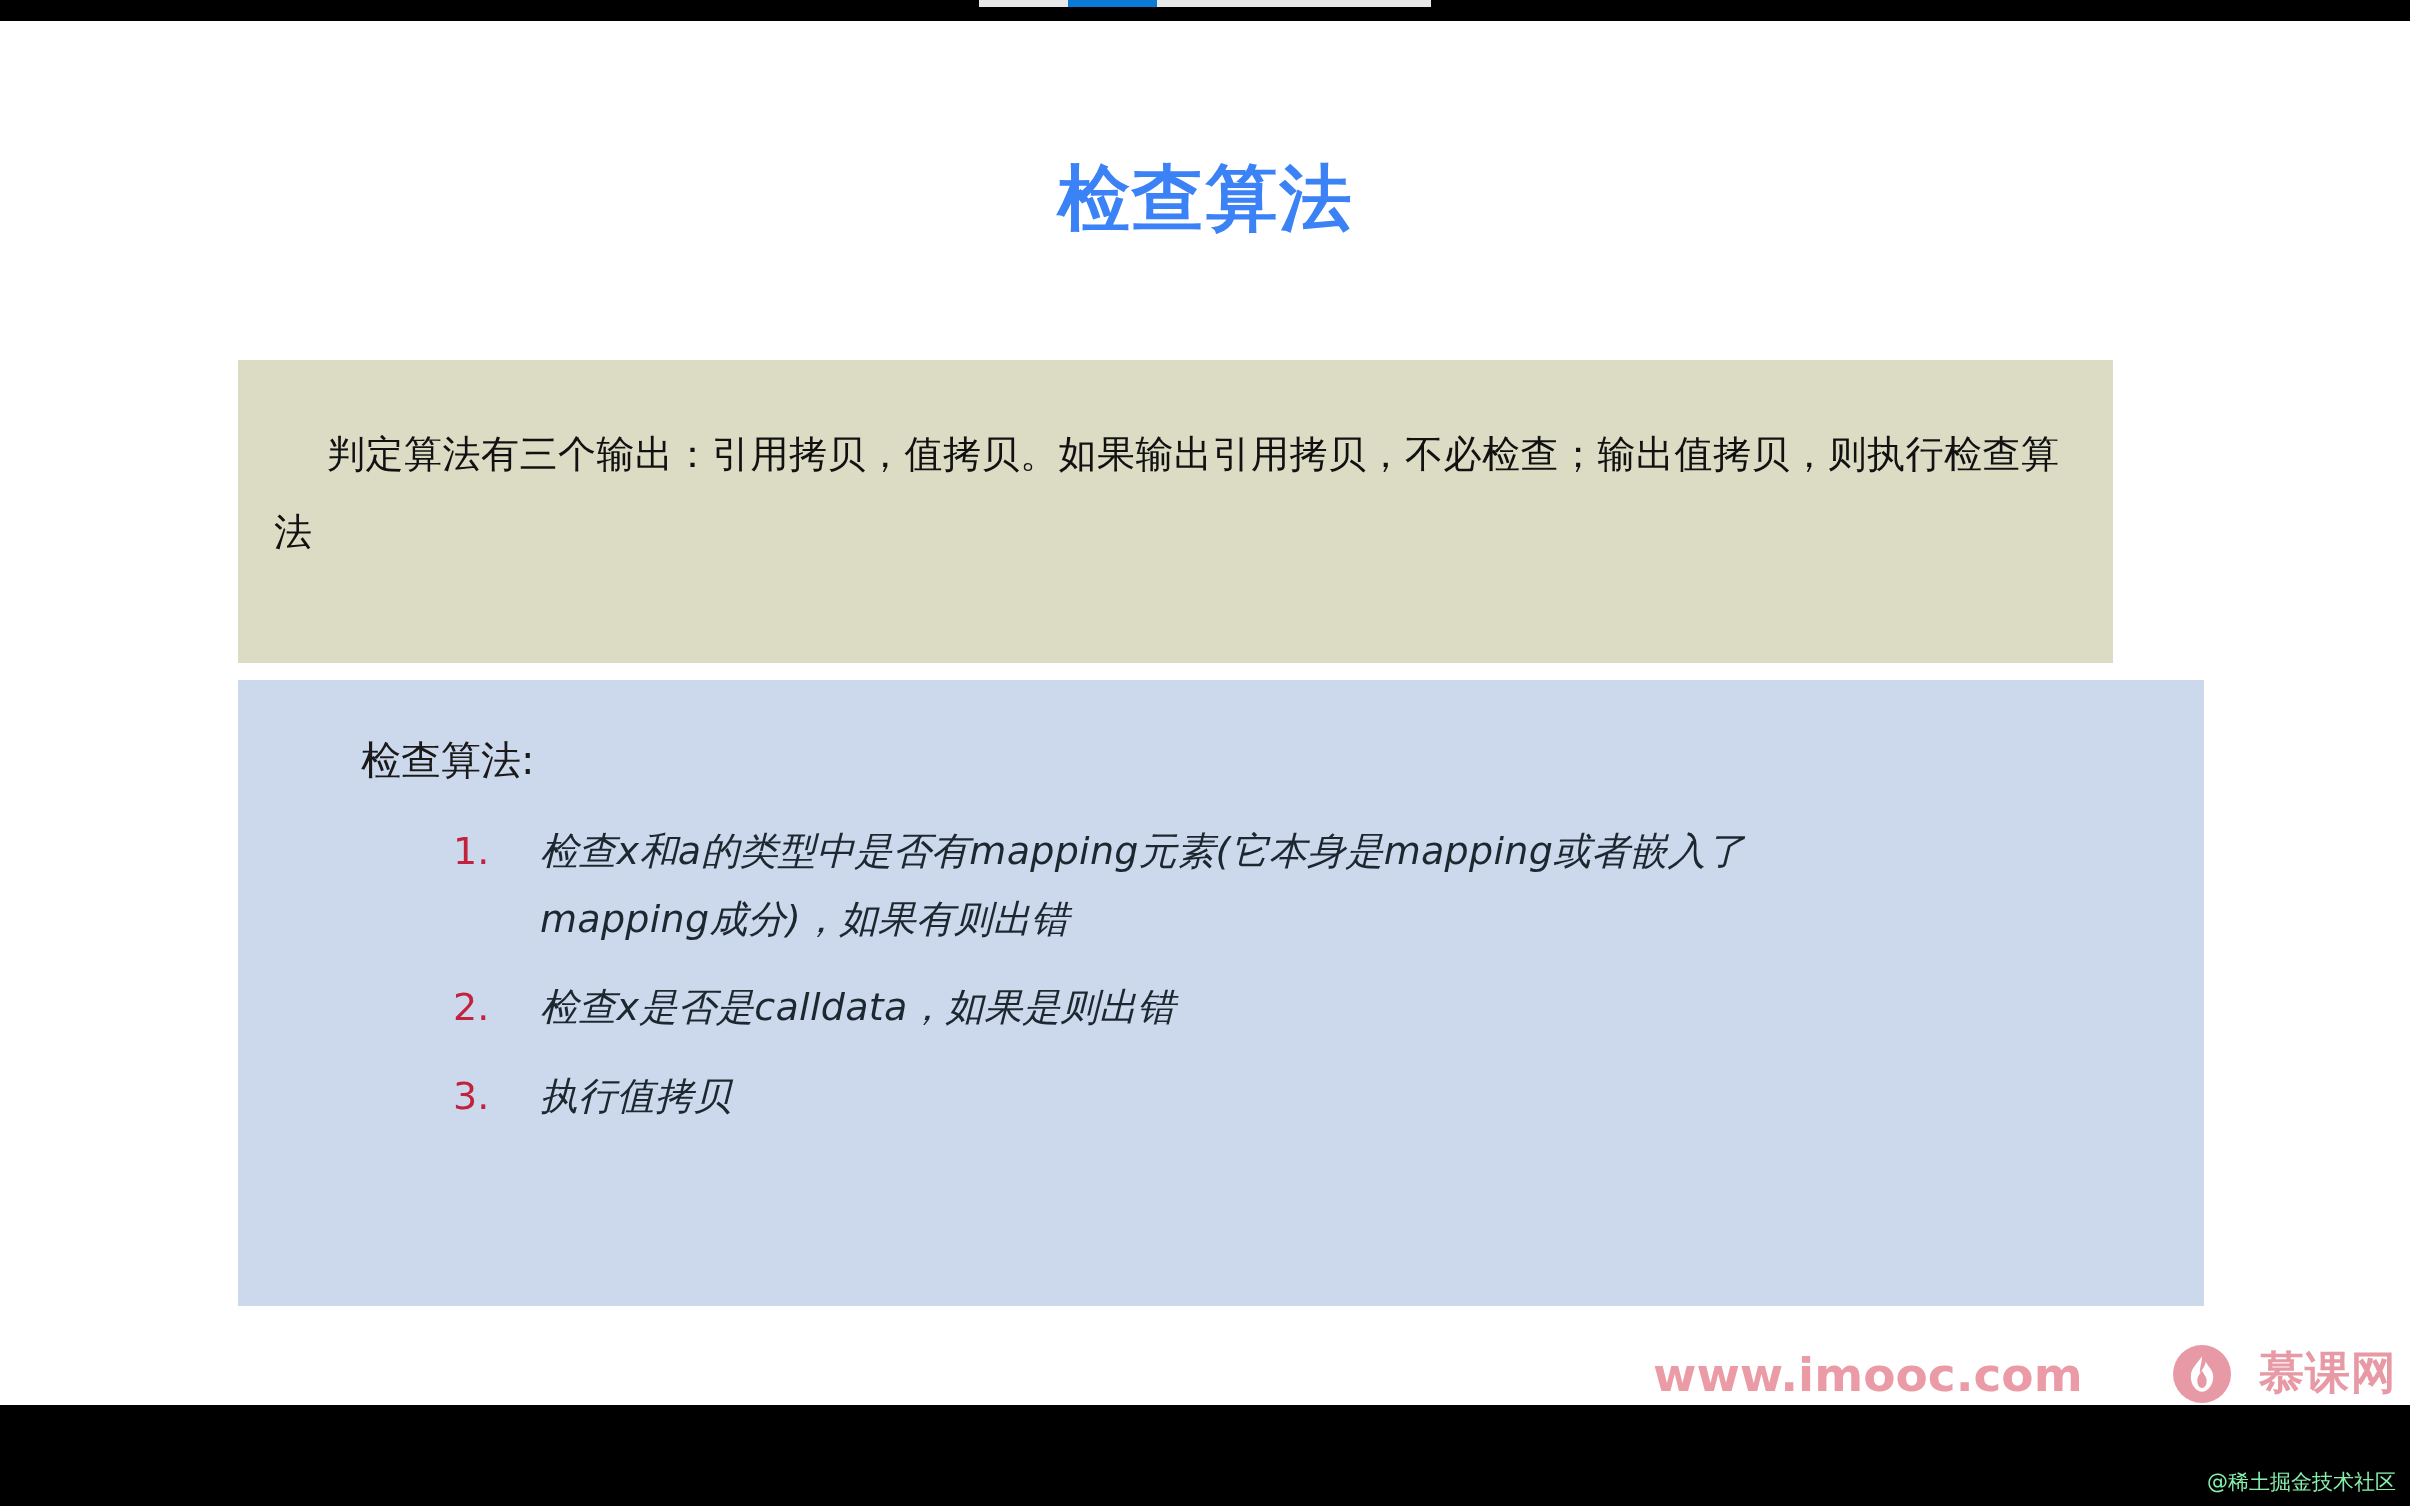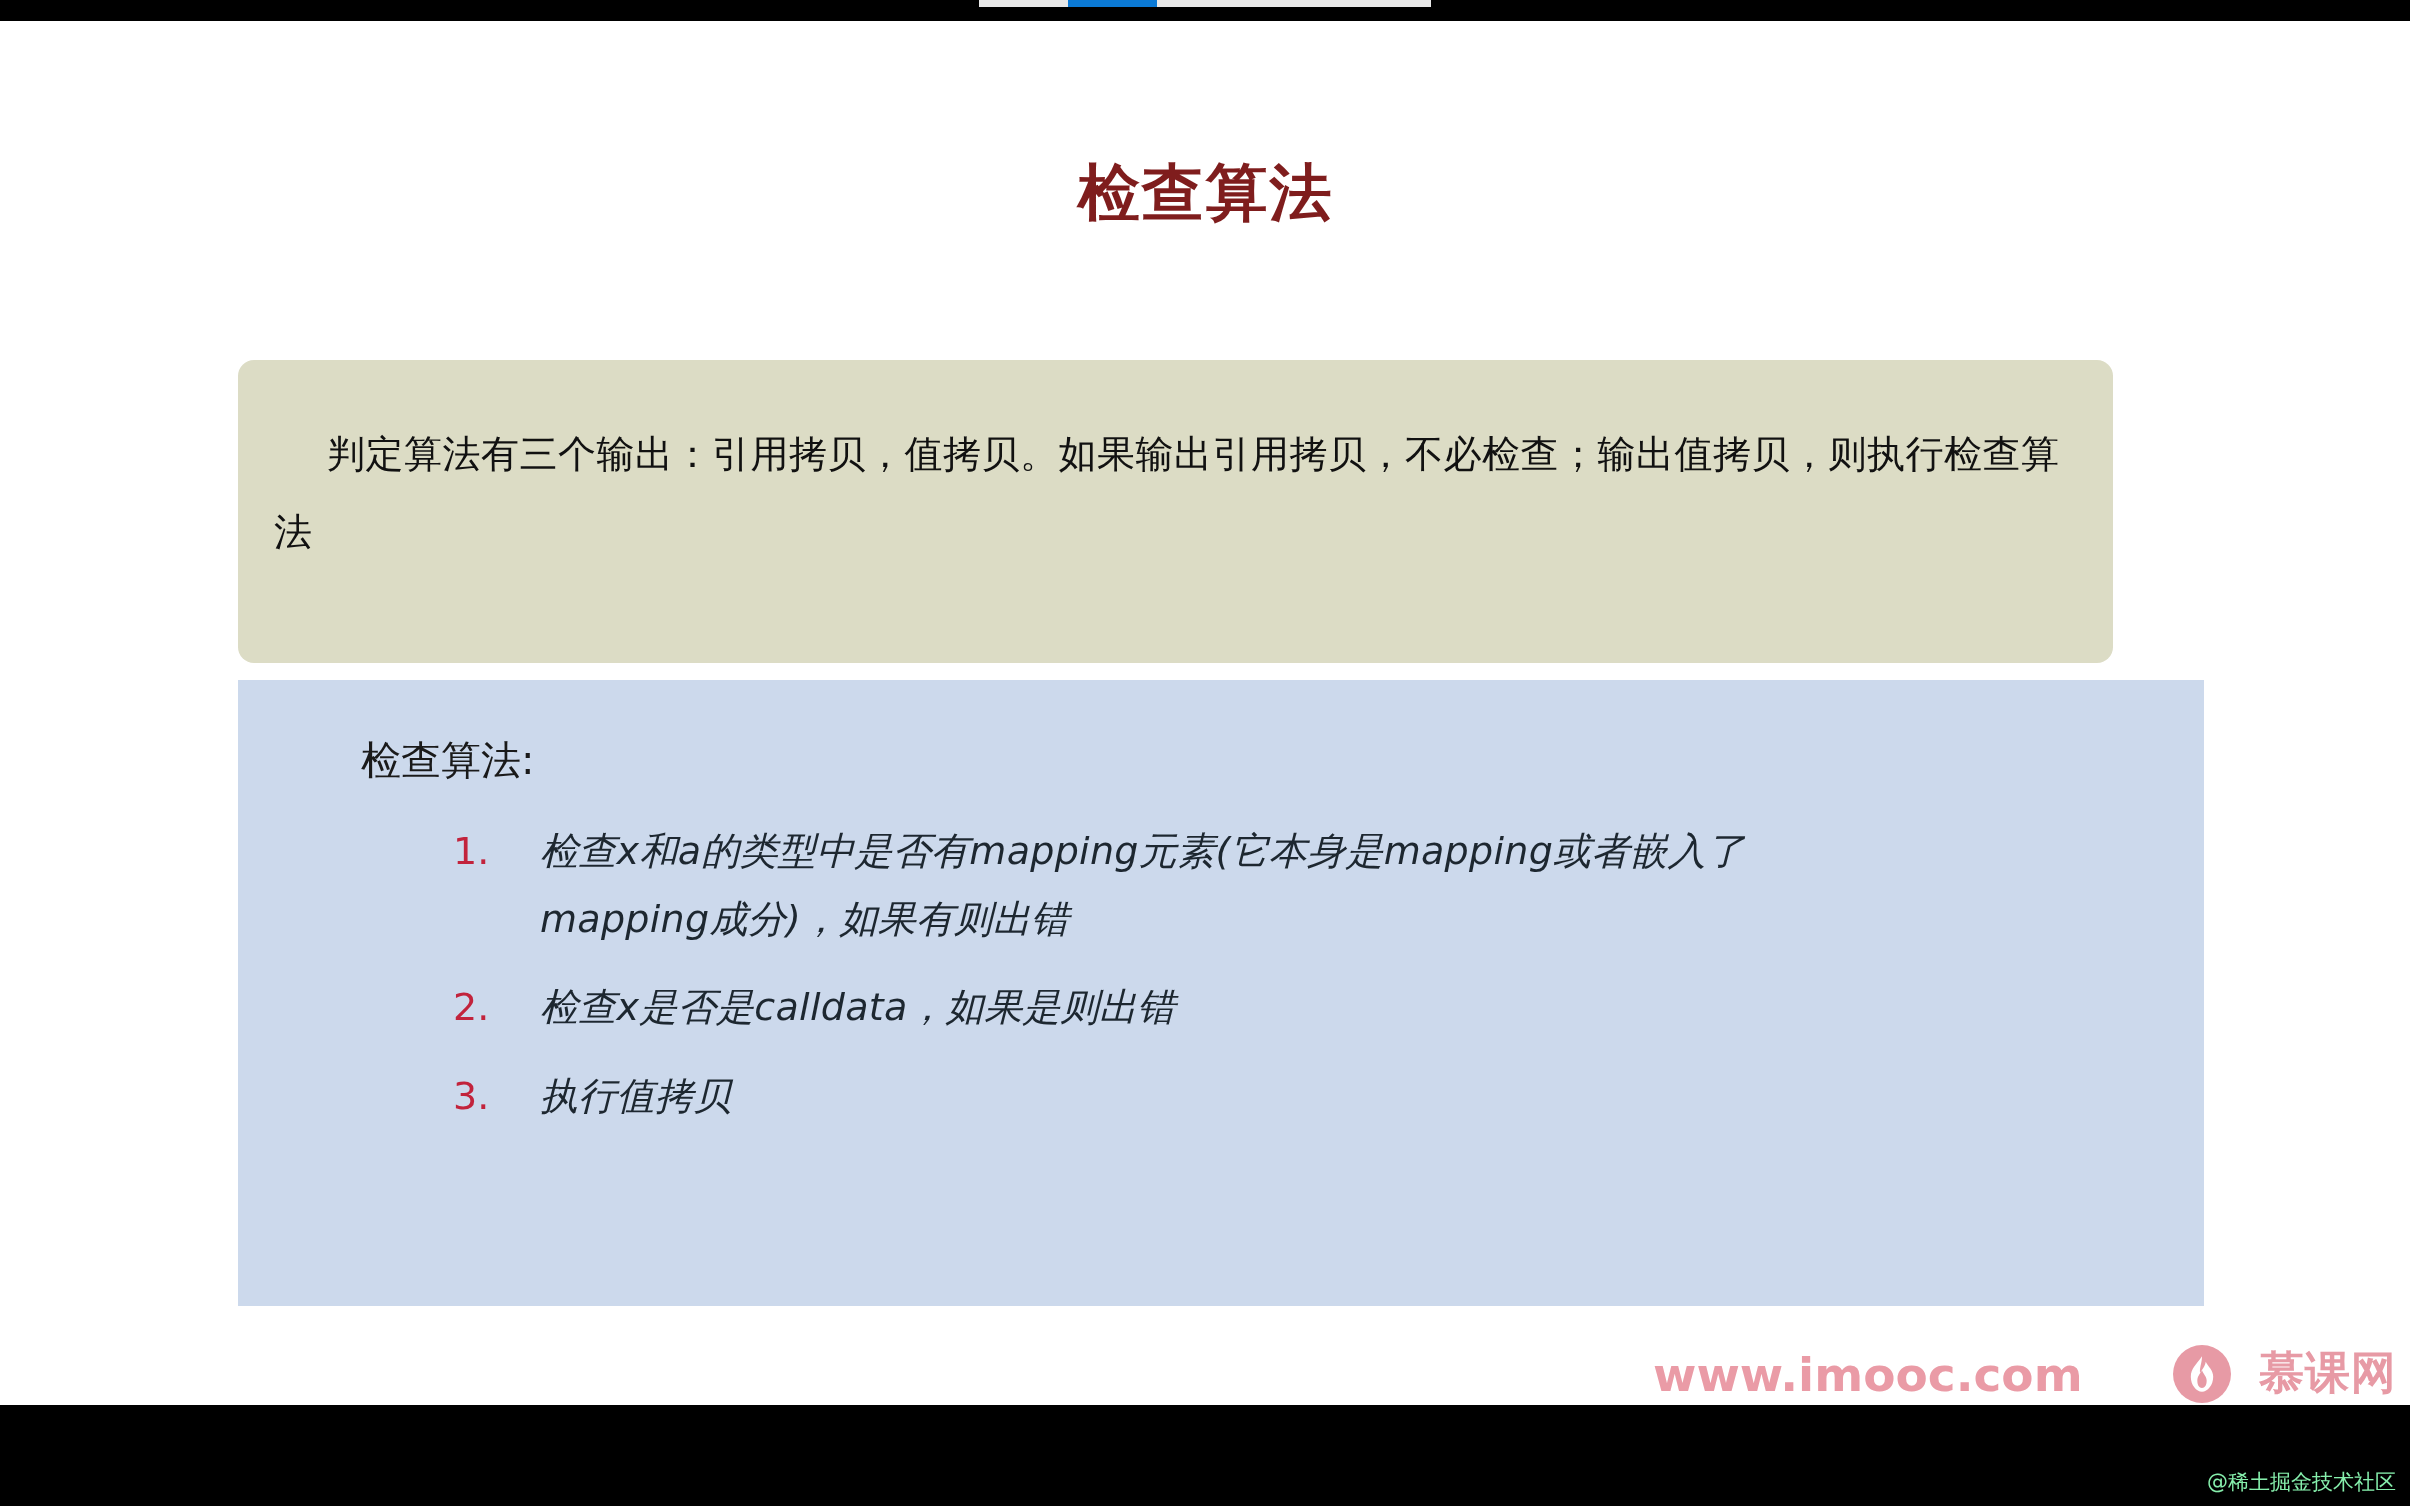--- a/index.html
+++ b/index.html
@@ -50,39 +50,38 @@
     background: #ffffff;
   }
 
   
   .slide-title {
     position: absolute;
     left: 0px;
     top: 141px;
     width: 2411px;
     text-align: center;
-    font-size: 62px;
+    font-size: 72px;
     line-height: 1.0;
     font-weight: bold;
-    color: #7f1d1d;
+    color: #3b82f6;
     letter-spacing: 1.9px;
     font-family: "DejaVu Sans", "Liberation Sans", sans-serif;
   }
 
   
   .premise-box {
     position: absolute;
     left: 238px;
     top: 339px;
     width: 1875px;
     height: 303px;
     background: #dcdcc5;
     box-sizing: border-box;
     padding: 56px 36px 0 36px;
-    border-radius: 16px;
   }
   .premise-text {
     font-size: 38px;
     line-height: 2.05;
     color: #111111;
     text-indent: 53px;
     font-family: "DejaVu Sans", "Liberation Sans", sans-serif;
     letter-spacing: 0.5px;
   }
 

